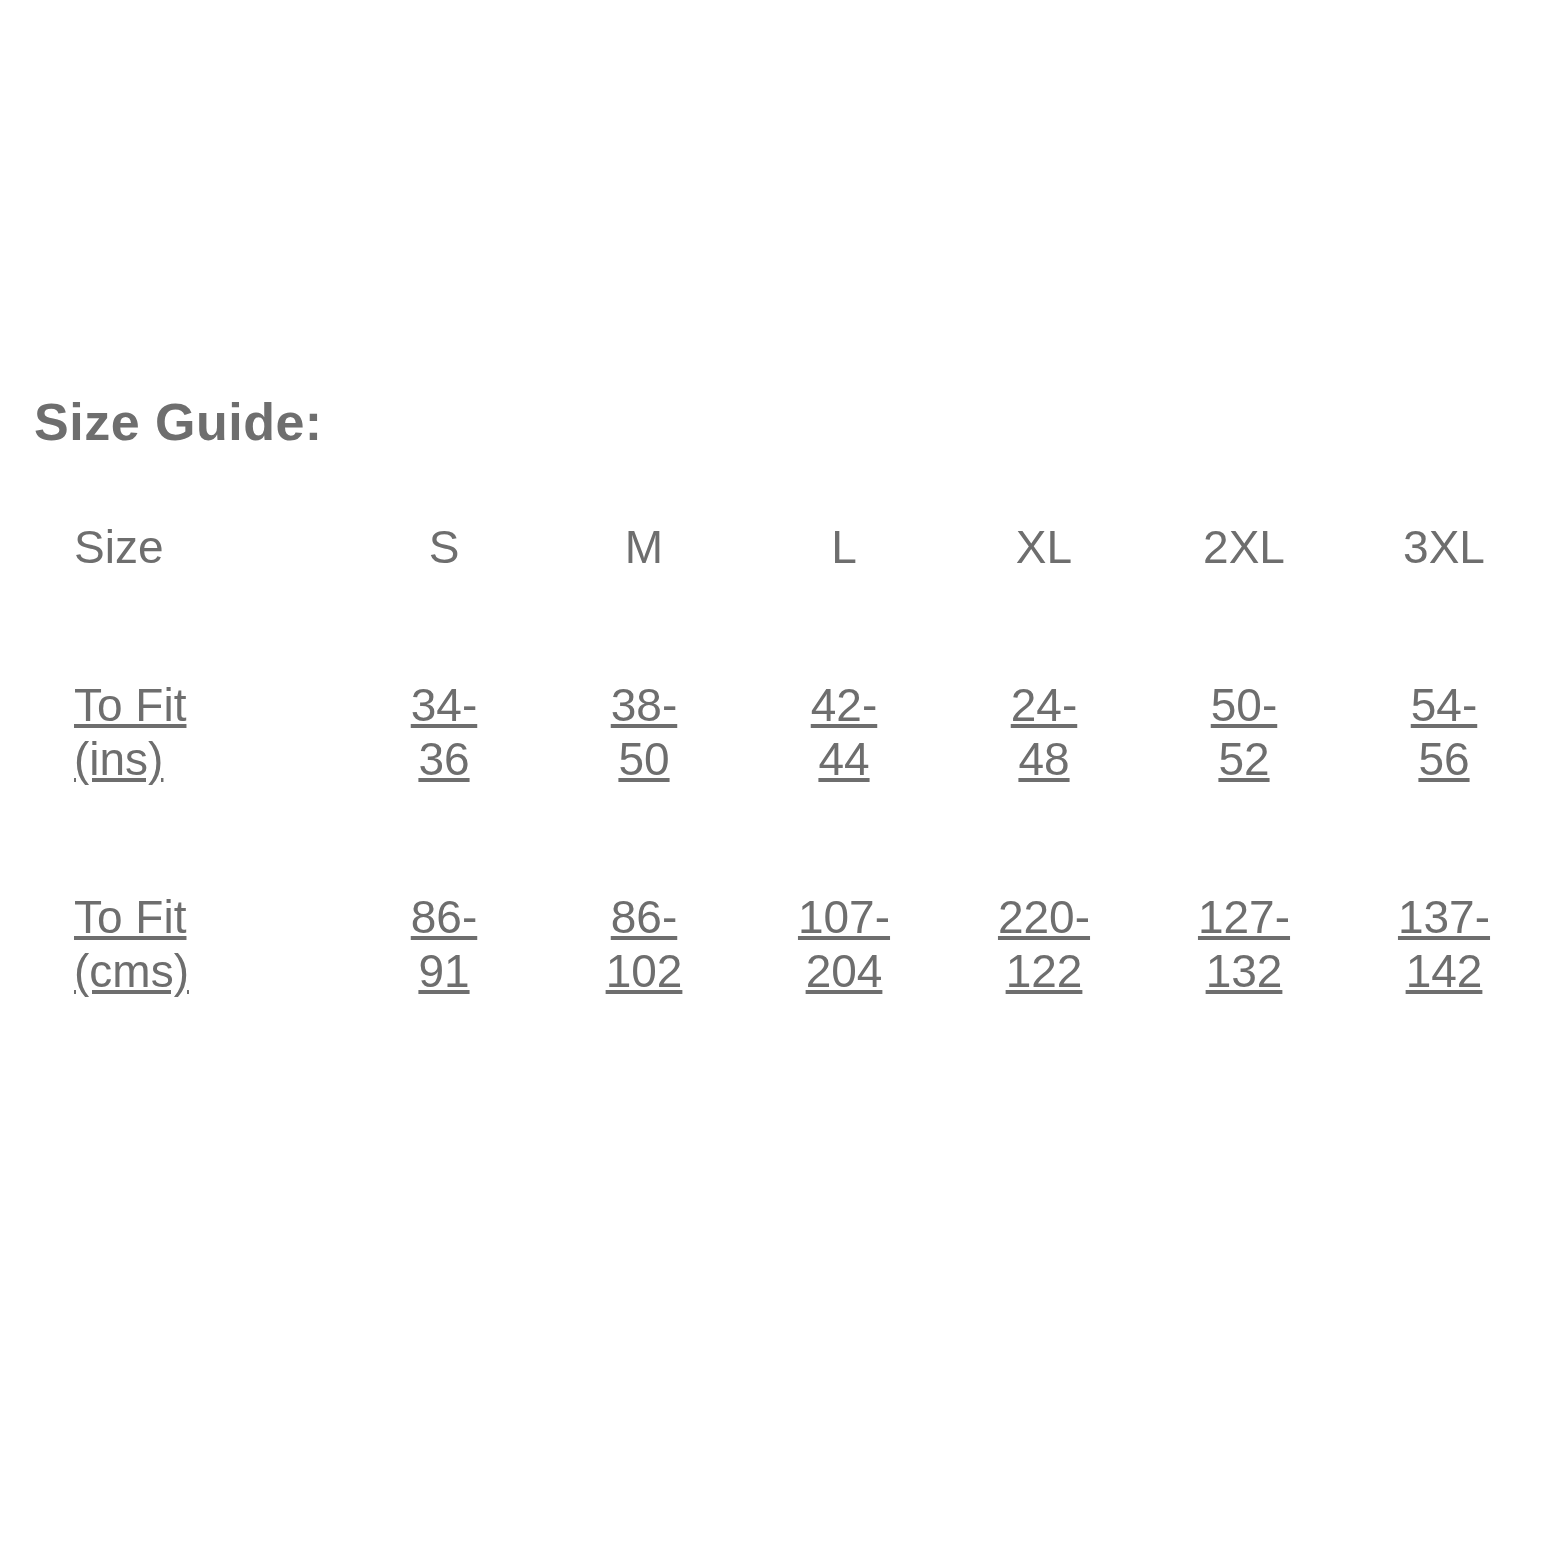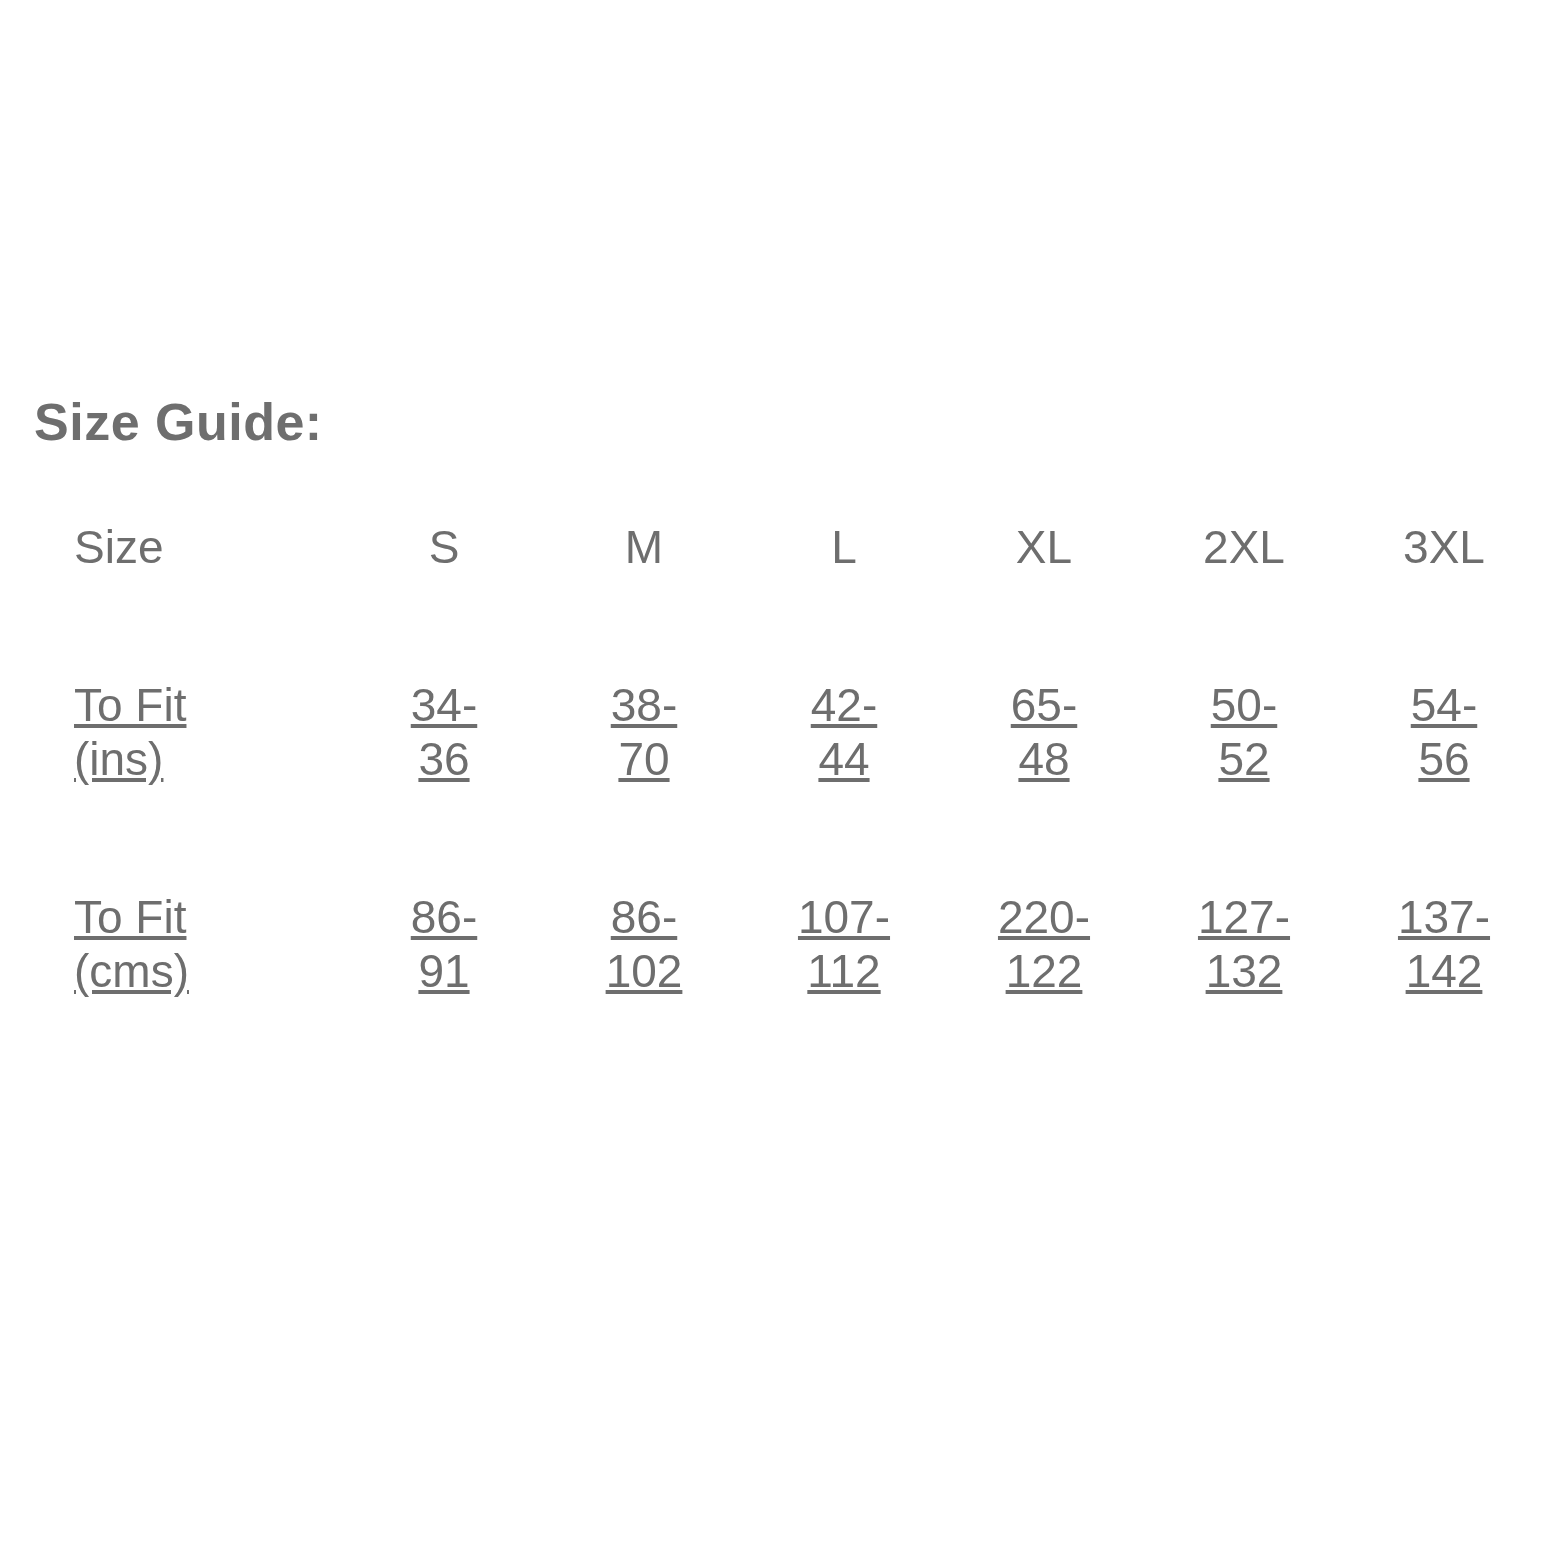--- a/index.html
+++ b/index.html
@@ -91,44 +91,44 @@
       <tr class="spacer">
         <td colspan="7"></td>
       </tr>
 
       <tr class="data-row">
         <td class="col-label row-label cell-val">To Fit
 (ins)</td>
         <td class="col-val cell-val">34-
 36</td>
         <td class="col-val cell-val">38-
-70</td>
+50</td>
         <td class="col-val cell-val">42-
 44</td>
-        <td class="col-val cell-val">65-
+        <td class="col-val cell-val">24-
 48</td>
         <td class="col-val cell-val">50-
 52</td>
         <td class="col-val cell-val">54-
 56</td>
       </tr>
 
       <tr class="spacer">
         <td colspan="7"></td>
       </tr>
 
       <tr class="data-row">
         <td class="col-label row-label cell-val">To Fit
 (cms)</td>
         <td class="col-val cell-val">86-
 91</td>
         <td class="col-val cell-val">86-
 102</td>
         <td class="col-val cell-val">107-
-112</td>
+204</td>
         <td class="col-val cell-val">220-
 122</td>
         <td class="col-val cell-val">127-
 132</td>
         <td class="col-val cell-val">137-
 142</td>
       </tr>
     </tbody>
   </table>
 

